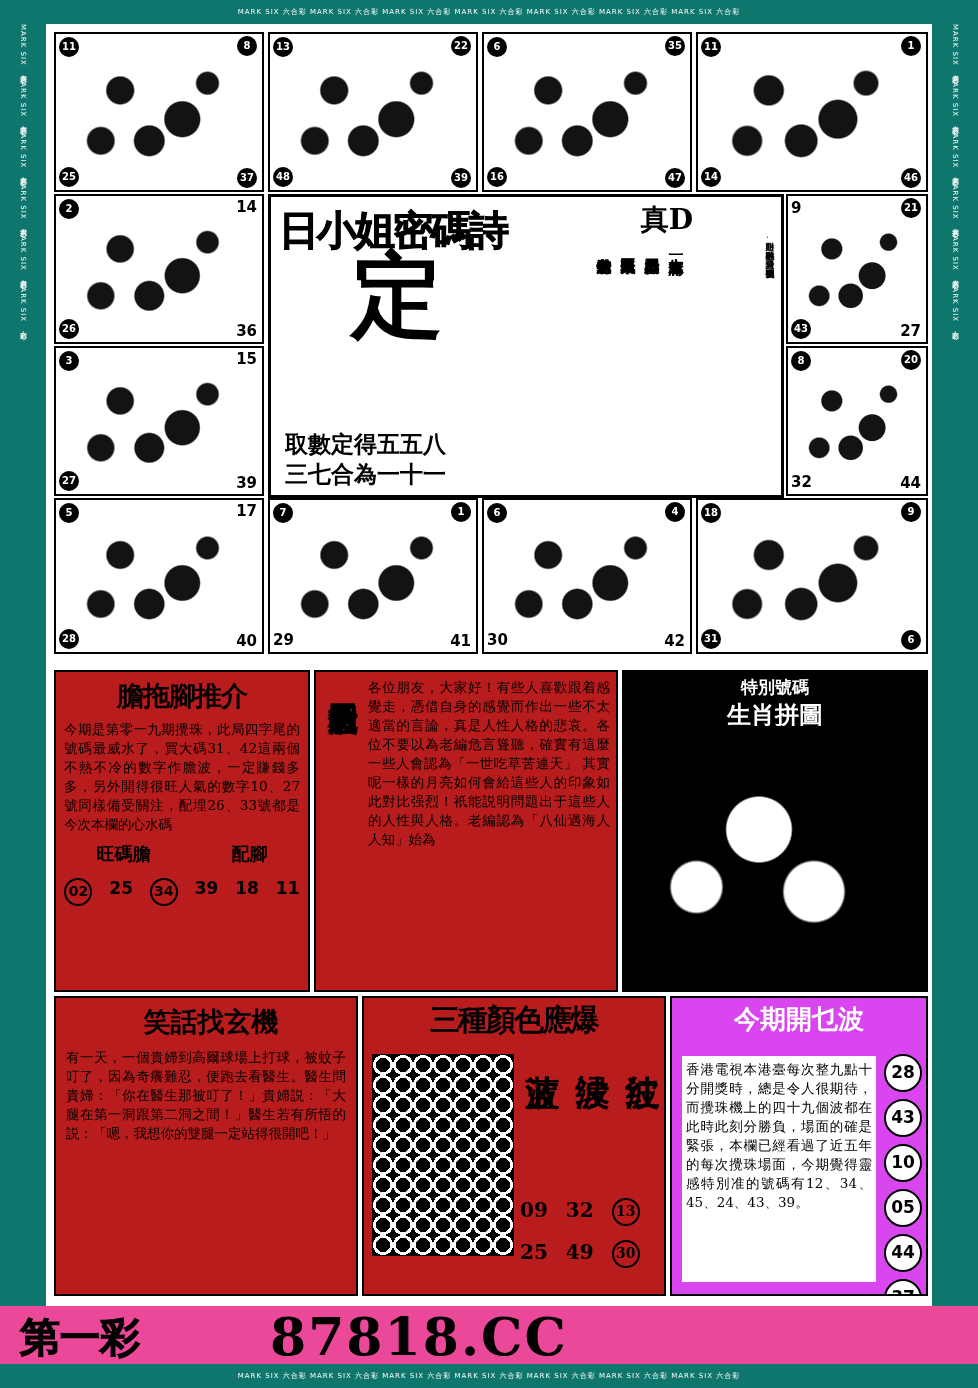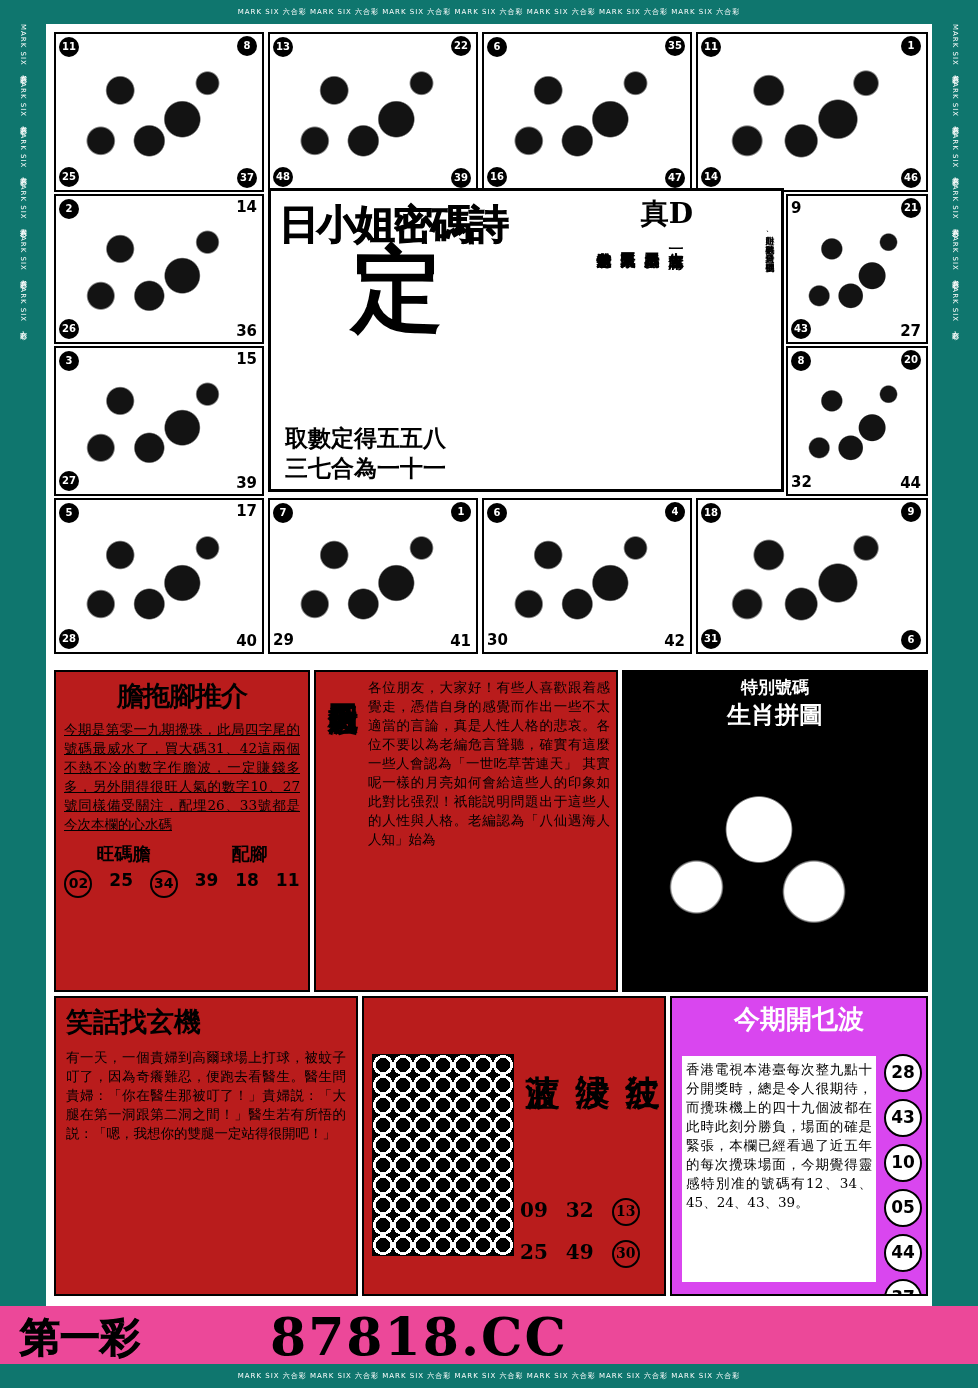--- a/index.html
+++ b/index.html
@@ -49,21 +49,21 @@
      font-family:"DejaVu Serif",serif;}
   .poem-foot{position:absolute;left:14px;bottom:6px;font-size:23px;font-weight:bold;
      font-family:"DejaVu Serif",serif;line-height:30px;}
 
   
   .box{position:absolute;border:2px solid #000;background:#b91c1c;overflow:hidden;}
   .box-title{font-weight:bold;font-family:"DejaVu Serif",serif;}
   .bodytext{font-size:13.5px;line-height:19px;font-family:"DejaVu Serif","Liberation Serif",serif;
      text-align:justify;}
 
-  .kv-row{display:flex;justify-content:space-around;font-size:17px;font-weight:bold;margin-top:4px;}
+  .kv-row{display:flex;justify-content:space-around;font-size:17px;font-weight:bold;margin-top:12px;}
   .circled{display:inline-block;border:2px solid #000;border-radius:50%;width:24px;height:24px;
      line-height:22px;text-align:center;font-size:14px;}
 
   
   .mosaic{position:absolute;left:10px;top:54px;width:250px;height:230px;
     background-image:
       repeating-linear-gradient(0deg,#000 0 8px,transparent 8px 16px),
       repeating-linear-gradient(90deg,#000 0 8px,transparent 8px 16px);
     background-blend-mode:difference;}
   .mosaic::after{content:"";position:absolute;inset:0;
@@ -156,21 +156,21 @@
         <div class="num br">39</div>
       </div>
       <div class="cell" style="left:740px;top:322px;width:138px;height:146px;">
         <div class="art"></div>
         <div class="ball tl">8</div>
         <div class="ball tr">20</div>
         <div class="num bl">32</div>
         <div class="num br">44</div>
       </div>
 
-      <div class="poem" style="left:222px;top:164px;width:510px;height:298px;">
+      <div class="poem" style="left:222px;top:170px;width:510px;height:298px;">
         <div class="poem-title">日小姐密碼詩</div>
         <div class="poem-badge">真D</div>
         <div class="poem-note">白小姐對財、數碼最數碼詩，只要猜通詩意，便從圖中找到號碼。</div>
         <div class="poem-big">定</div>
         <div class="poem-lines">
           <span>一生庸庸無大志</span>
           <span>馬行三步羊跟后</span>
           <span>三十飄落五緊跟</span>
           <span>七旬老翁身體壯</span>
         </div>
@@ -203,21 +203,21 @@
         <div class="art"></div>
         <div class="ball tl">18</div>
         <div class="ball tr">9</div>
         <div class="ball bl">31</div>
         <div class="ball br">6</div>
       </div>
     </div>
 
     <div class="box" style="left:8px;top:646px;width:252px;height:318px;">
       <div class="box-title" style="font-size:27px;text-align:center;margin-top:6px;letter-spacing:-1px;">膽拖腳推介</div>
-      <div class="bodytext" style="margin:6px 8px 0 8px;text-decoration:underline;">今期是第零一九期攪珠，此局四字尾的號碼最威水了，買大碼31、42這兩個不熱不冷的數字作膽波，一定賺錢多多，另外開得很旺人氣的數字10、27號同樣備受關注，配埋26、33號都是今次本欄的心水碼</div>
+      <div class="bodytext" style="margin:6px 8px 0 8px;">今期是第零一九期攪珠，此局四字尾的號碼最威水了，買大碼31、42這兩個不熱不冷的數字作膽波，一定賺錢多多，另外開得很旺人氣的數字10、27號同樣備受關注，配埋26、33號都是今次本欄的心水碼</div>
       <div style="display:flex;justify-content:space-around;margin-top:8px;font-size:18px;font-weight:bold;">
         <span>旺碼膽</span>
         <span>配腳</span>
       </div>
       <div class="kv-row">
         <span class="circled">02</span>
         <span>25</span>
         <span class="circled">34</span>
         <span>39</span>
         <span>18</span>
@@ -231,25 +231,26 @@
       <div class="bodytext" style="position:absolute;left:52px;top:6px;right:6px;">各位朋友，大家好！有些人喜歡跟着感覺走，憑借自身的感覺而作出一些不太適當的言論，真是人性人格的悲哀。各位不要以為老編危言聳聽，確實有這麼一些人會認為「一世吃草苦連天」 其實呢一樣的月亮如何會給這些人的印象如此對比强烈！祇能説明問題出于這些人的人性與人格。老編認為「八仙遇海人人知」始為</div>
     </div>
 
     <div class="box" style="left:576px;top:646px;width:302px;height:318px;background:#000;">
       <div style="color:#fff;text-align:center;font-size:17px;font-weight:bold;margin-top:4px;">特別號碼</div>
       <div style="color:#fff;text-align:center;font-size:24px;font-weight:bold;font-family:'DejaVu Serif',serif;">生肖拼圖</div>
       <div class="mosaic"></div>
     </div>
 
     <div class="box" style="left:8px;top:972px;width:300px;height:296px;">
-      <div class="box-title" style="font-size:27px;margin:6px 0 0 10px;">笑話找玄機</div>
+      <div class="box-title" style="font-size:27px;margin:6px 0 0 10px;text-align:center;">笑話找玄機</div>
       <div class="bodytext" style="margin:8px 10px 0 10px;">有一天，一個貴婦到高爾球場上打球，被蚊子叮了，因為奇癢難忍，便跑去看醫生。醫生問貴婦：「你在醫生那被叮了！」貴婦説：「大腿在第一洞跟第二洞之間！」醫生若有所悟的説：「嗯，我想你的雙腿一定站得很開吧！」</div>
     </div>
 
     <div class="box" style="left:316px;top:972px;width:300px;height:296px;">
+      <div class="box-title" style="font-size:30px;text-align:center;margin-top:2px;letter-spacing:-2px;">三種顏色應爆</div>
       <div style="position:absolute;left:8px;top:56px;width:140px;height:200px;
                   background:repeating-radial-gradient(circle at 10px 10px,#000 0 7px,#fff 7px 10px);
                   background-size:20px 20px;border:1px solid #000;"></div>
       <div style="position:absolute;left:156px;top:50px;display:flex;gap:4px;">
         <span class="wave-col">蓝波</span>
         <span class="wave-col">绿波</span>
         <span class="wave-col">红波</span>
       </div>
       <div style="position:absolute;left:156px;top:200px;display:flex;gap:18px;" class="numgrid">
         <span>09</span>

